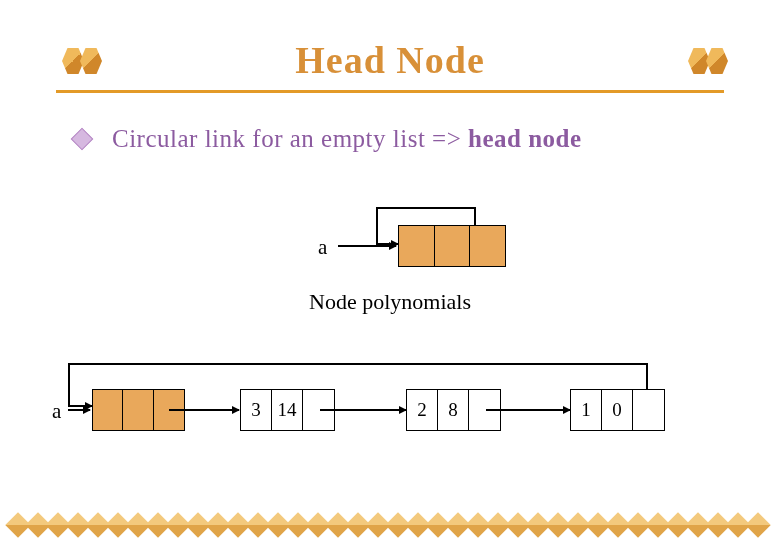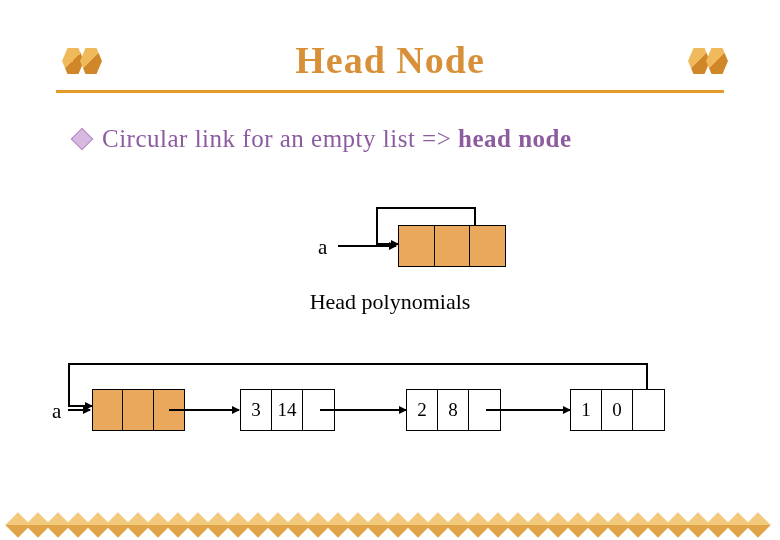--- a/index.html
+++ b/index.html
@@ -42,21 +42,21 @@
     clip-path: polygon(25% 0, 75% 0, 100% 50%, 75% 100%, 25% 100%, 0 50%);
   }
   .hex + .hex { margin-left: -4px; }
   .divider {
     margin: 8px 56px 0 56px;
     border-top: 3px solid #e39a28;
   }
   .bullet-row {
     display: flex;
     align-items: center;
-    gap: 12px;
+    gap: 22px;
     padding: 32px 74px 0 74px;
   }
   .diamond-bullet {
     width: 16px; height: 16px;
     transform: rotate(45deg);
     background: #d6b8e0;
     border: 1px solid #b688c5;
   }
   .bullet-text {
     font-size: 25px;
@@ -240,21 +240,21 @@
     <div class="loop1-v2"></div>
     <div class="loop1-in"></div>
     <div class="label-a1">a</div>
     <div class="arrow-a1"></div>
     <div class="node1">
       <div class="cell"></div>
       <div class="cell"></div>
       <div class="cell"></div>
     </div>
   </div>
-  <div class="caption-top">Head polynomials</div>
+  <div class="caption-top">Node polynomials</div>
 
   <div class="fig-bot">
     <div class="bl-v1"></div>
     <div class="bl-h"></div>
     <div class="bl-v2"></div>
     <div class="bl-in"></div>
 
     <div class="label-a2">a</div>
     <div class="arrow-a2"></div>
 

